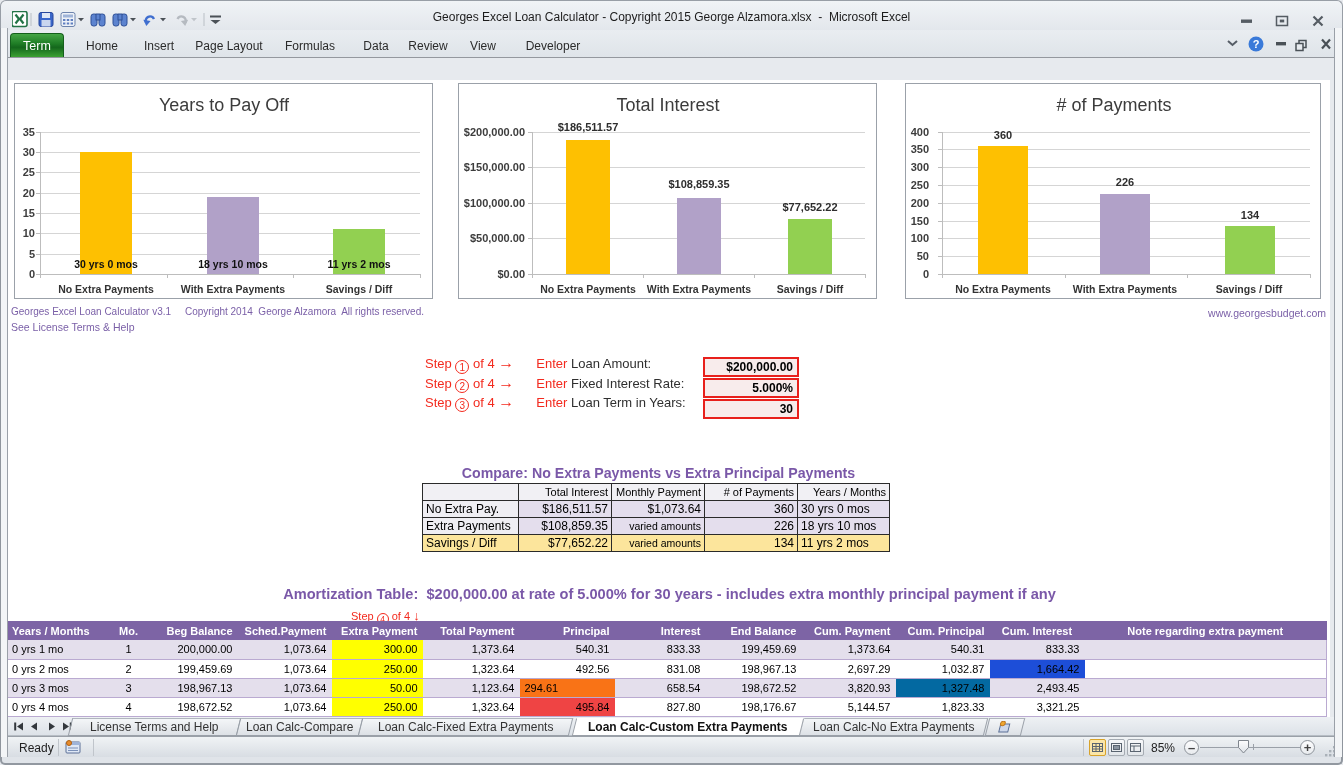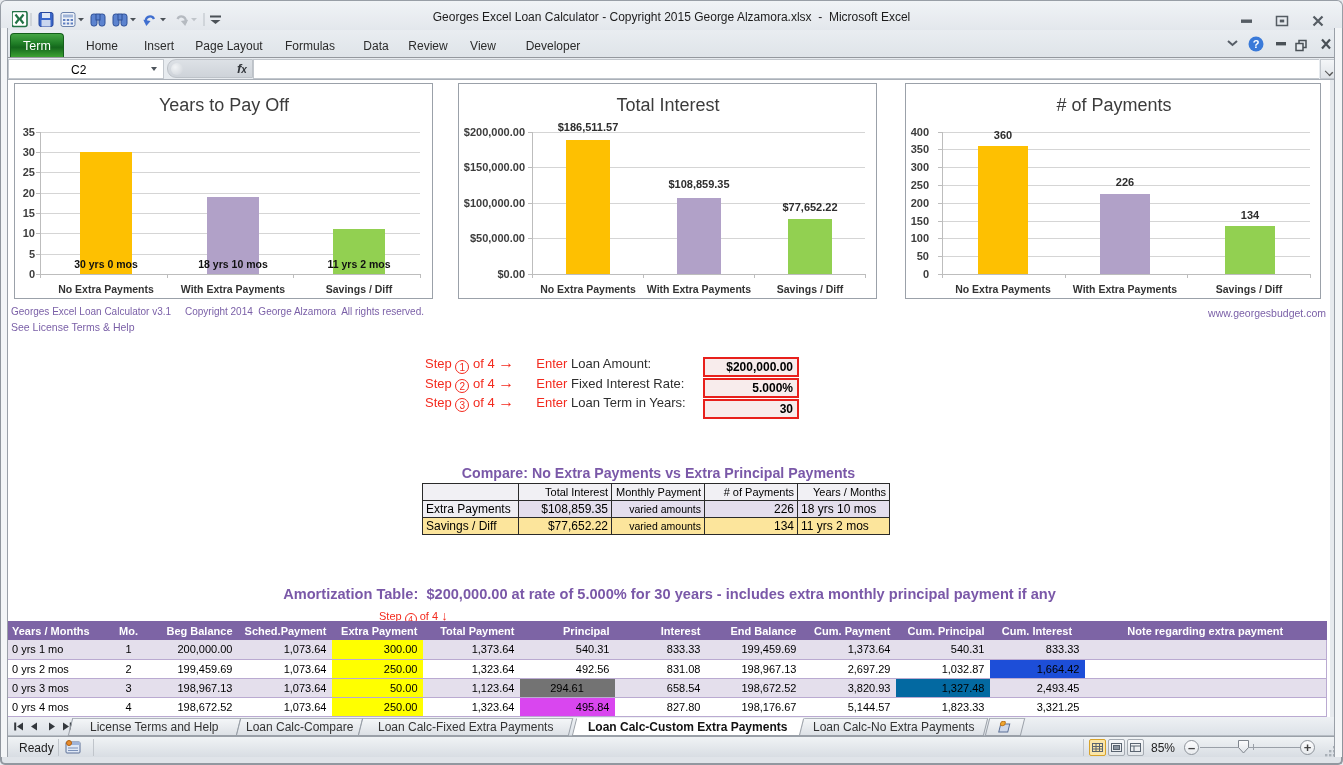--- a/index.html
+++ b/index.html
@@ -76,21 +76,21 @@
   font-weight:bold; font-size:14.2px; color:#7a58a8; }
 table { border-collapse:collapse; table-layout:fixed; }
 #cmp tr:first-child td { font-size:11px; }
 #cmp { position:absolute; left:418px; top:403px; width:467px; table-layout:fixed; }
 #cmp td { border:1px solid #2a2a2a; font-size:12px; color:#000; padding:0 3px; height:17px;
   overflow:hidden; white-space:nowrap; }
 .sm { font-size:10.5px; }
 
 #amort-title { position:absolute; left:262px; top:506px; width:807px; text-align:center;
   font-weight:bold; font-size:14.6px; color:#7a58a8; white-space:nowrap;}
-#step4 { position:absolute; left:347px; top:528px; font-size:11px;margin-left:28px; }
+#step4 { position:absolute; left:347px; top:528px; font-size:11px; }
 #amort { position:absolute; left:2px; top:541px; width:1321px; table-layout:fixed; }
 #amort td { font-size:11px; color:#000; padding:0 5px; height:19px; border:none;
   border-bottom:1px solid #baaad1; overflow:hidden; white-space:nowrap; }
 #amort td:first-child { border-left:1px solid #baaad1; }
 #amort td:last-child { border-right:1px solid #baaad1; }
 #amort tr.hdr td { background:#7d64a5; color:#fff; font-weight:bold; font-size:11px;
   border-bottom:none; }
 #amort tr.hdr td:first-child { border-left:1px solid #7d64a5; }
 #amort tr.hdr td:last-child { border-right:1px solid #7d64a5; }
 
@@ -197,30 +197,20 @@
 
     <svg style="position:absolute;left:1225px;top:6px;" width="110" height="16" viewBox="0 0 110 16">
       <path d="M2 5 l4.5 4 l4.5 -4" stroke="#565d66" stroke-width="2" fill="none"></path>
       <circle cx="30" cy="8" r="7.5" fill="#3a7ad9"></circle>
       <text x="30" y="12" font-size="11" font-weight="bold" fill="#fff" text-anchor="middle">?</text>
       <rect x="50" y="6" width="10" height="3.4" fill="#4a5157"></rect>
       <rect x="73" y="4.5" width="7" height="7" fill="none" stroke="#4a5157" stroke-width="1.5"></rect>
       <rect x="70" y="7.5" width="7" height="7" fill="#e7ebef" stroke="#4a5157" stroke-width="1.5"></rect>
       <path d="M96 3.5 L104 12.5 M104 3.5 L96 12.5" stroke="#4a5157" stroke-width="2.2"></path>
     </svg>
-  </div>
-  <div id="fbar">
-    <div id="namebox">
-        <span>C2</span>
-      </div>
-    <div id="nbarrow"></div>
-    <div id="pill"></div>
-    <div id="fx">f<span style="font-size:10px;">x</span></div>
-    <div id="finput"></div>
-    <div id="fdrop"></div>
   </div>
   <div id="sheet">
 <div class="chart" style="left:10px;top:3px;width:419px;height:216px;">
 <div class="ctitle" style="top:11px;left:29px;width:360px;">Years to Pay Off</div>
 <div class="gline" style="left:25px;top:48px;width:380px;"></div>
 <div class="gline" style="left:25px;top:68px;width:380px;"></div>
 <div class="gline" style="left:25px;top:88px;width:380px;"></div>
 <div class="gline" style="left:25px;top:109px;width:380px;"></div>
 <div class="gline" style="left:25px;top:129px;width:380px;"></div>
 <div class="gline" style="left:25px;top:149px;width:380px;"></div>
@@ -348,20 +338,27 @@
 <table id="cmp" cellspacing="0">
 <tbody>
           <tr>
 <td style="width:96px;text-align:left;background:#f1f0f4;"></td>
 <td style="width:93px;text-align:right;background:#f1f0f4;">Total Interest</td>
 <td style="width:93px;text-align:right;background:#f1f0f4;">Monthly Payment</td>
 <td style="width:93px;text-align:right;background:#f1f0f4;"># of Payments</td>
 <td style="width:92px;text-align:right;background:#f1f0f4;">Years / Months</td>
 </tr>
 <tr>
+<td style="width:96px;text-align:left;background:#efeef3;">No Extra Pay.</td>
+<td style="width:93px;text-align:right;background:#e4deed;">$186,511.57</td>
+<td style="width:93px;text-align:right;background:#e4deed;">$1,073.64</td>
+<td style="width:93px;text-align:right;background:#e4deed;">360</td>
+<td style="width:92px;text-align:left;background:#e4deed;">30 yrs 0 mos</td>
+</tr>
+<tr>
 <td style="width:96px;text-align:left;background:#efeef3;">Extra Payments</td>
 <td style="width:93px;text-align:right;background:#e4deed;">$108,859.35</td>
 <td style="width:93px;text-align:right;background:#e4deed;"><span class="sm">varied amounts</span></td>
 <td style="width:93px;text-align:right;background:#e4deed;">226</td>
 <td style="width:92px;text-align:left;background:#e4deed;">18 yrs 10 mos</td>
 </tr>
 <tr>
 <td style="width:96px;text-align:left;background:#fce59c;">Savings / Diff</td>
 <td style="width:93px;text-align:right;background:#fce59c;">$77,652.22</td>
 <td style="width:93px;text-align:right;background:#fce59c;"><span class="sm">varied amounts</span></td>
@@ -421,36 +418,36 @@
 <td style="width:95px;text-align:right;background:#1d4ed8;">1,664.42</td>
 <td style="width:242px;text-align:center;background:#fff;"></td>
 </tr>
 <tr>
 <td style="width:102px;text-align:left;background:#e4dfec;">0 yrs 3 mos</td>
 <td style="width:40px;text-align:center;background:#e4dfec;">3</td>
 <td style="width:89px;text-align:right;background:#e4dfec;">198,967.13</td>
 <td style="width:94px;text-align:right;background:#e4dfec;">1,073.64</td>
 <td style="width:91px;text-align:right;background:#ffff00;">50.00</td>
 <td style="width:97px;text-align:right;background:#e4dfec;">1,123.64</td>
-<td style="width:95px;text-align:center;background:#737373;">294.61</td>
+<td style="width:95px;text-align:left;background:#f97316;">294.61</td>
 <td style="width:91px;text-align:right;background:#e4dfec;">658.54</td>
 <td style="width:96px;text-align:right;background:#e4dfec;">198,672.52</td>
 <td style="width:94px;text-align:right;background:#e4dfec;">3,820.93</td>
 <td style="width:94px;text-align:right;background:#0369a1;">1,327.48</td>
 <td style="width:95px;text-align:right;background:#e4dfec;">2,493.45</td>
 <td style="width:242px;text-align:center;background:#e4dfec;"></td>
 </tr>
 <tr>
 <td style="width:102px;text-align:left;background:#fff;">0 yrs 4 mos</td>
 <td style="width:40px;text-align:center;background:#fff;">4</td>
 <td style="width:89px;text-align:right;background:#fff;">198,672.52</td>
 <td style="width:94px;text-align:right;background:#fff;">1,073.64</td>
 <td style="width:91px;text-align:right;background:#ffff00;">250.00</td>
 <td style="width:97px;text-align:right;background:#fff;">1,323.64</td>
-<td style="width:95px;text-align:right;background:#d946ef;">495.84</td>
+<td style="width:95px;text-align:right;background:#ef4444;">495.84</td>
 <td style="width:91px;text-align:right;background:#fff;">827.80</td>
 <td style="width:96px;text-align:right;background:#fff;">198,176.67</td>
 <td style="width:94px;text-align:right;background:#fff;">5,144.57</td>
 <td style="width:94px;text-align:right;background:#fff;">1,823.33</td>
 <td style="width:95px;text-align:right;background:#fff;">3,321.25</td>
 <td style="width:242px;text-align:center;background:#fff;"></td>
 </tr>
 </tbody>
       </table>
   </div>

